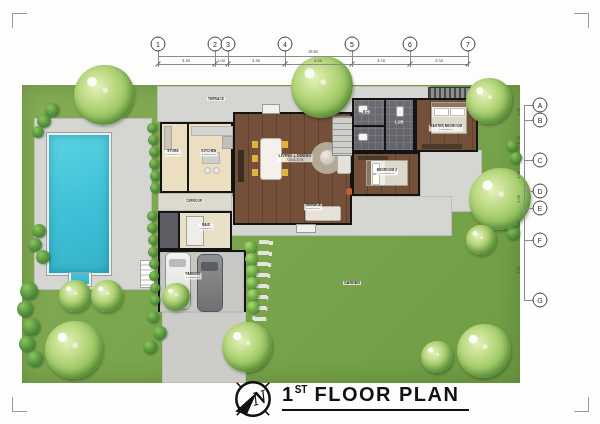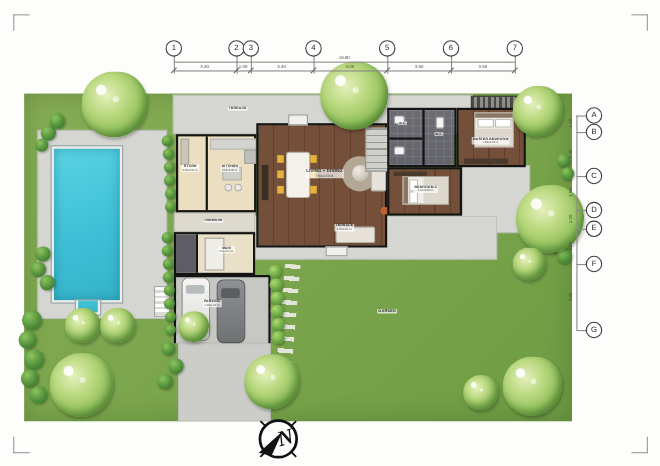--- a/index.html
+++ b/index.html
@@ -320,14 +320,18 @@
 
   <svg class="abs" style="left:228px;top:374px;z-index:40;" width="50" height="50" viewBox="0 0 48 48">
     <circle cx="24" cy="24" r="16" fill="none" stroke="#111" stroke-width="2.4"></circle>
     <line x1="35.3" y1="12.7" x2="39.6" y2="8.4" stroke="#111" stroke-width="1.6"></line>
     <line x1="12.7" y1="12.7" x2="8.4" y2="8.4" stroke="#111" stroke-width="1.6"></line>
     <line x1="12.7" y1="35.3" x2="8.4" y2="39.6" stroke="#111" stroke-width="1.6"></line>
     <line x1="35.3" y1="35.3" x2="39.6" y2="39.6" stroke="#111" stroke-width="1.6"></line>
     <polygon points="7,36 28,17 18,39" fill="#111"></polygon>
     <text x="23" y="29" font-size="19" font-style="italic" font-weight="bold" font-family="Liberation Serif, serif" transform="rotate(-16 30 22)" fill="#111">N</text>
   </svg>
+  <div id="title">
+    <span>1</span><sup>ST</sup>
+    <span>FLOOR PLAN</span>
+  </div>
 
 </div>
 
 </body></html>

